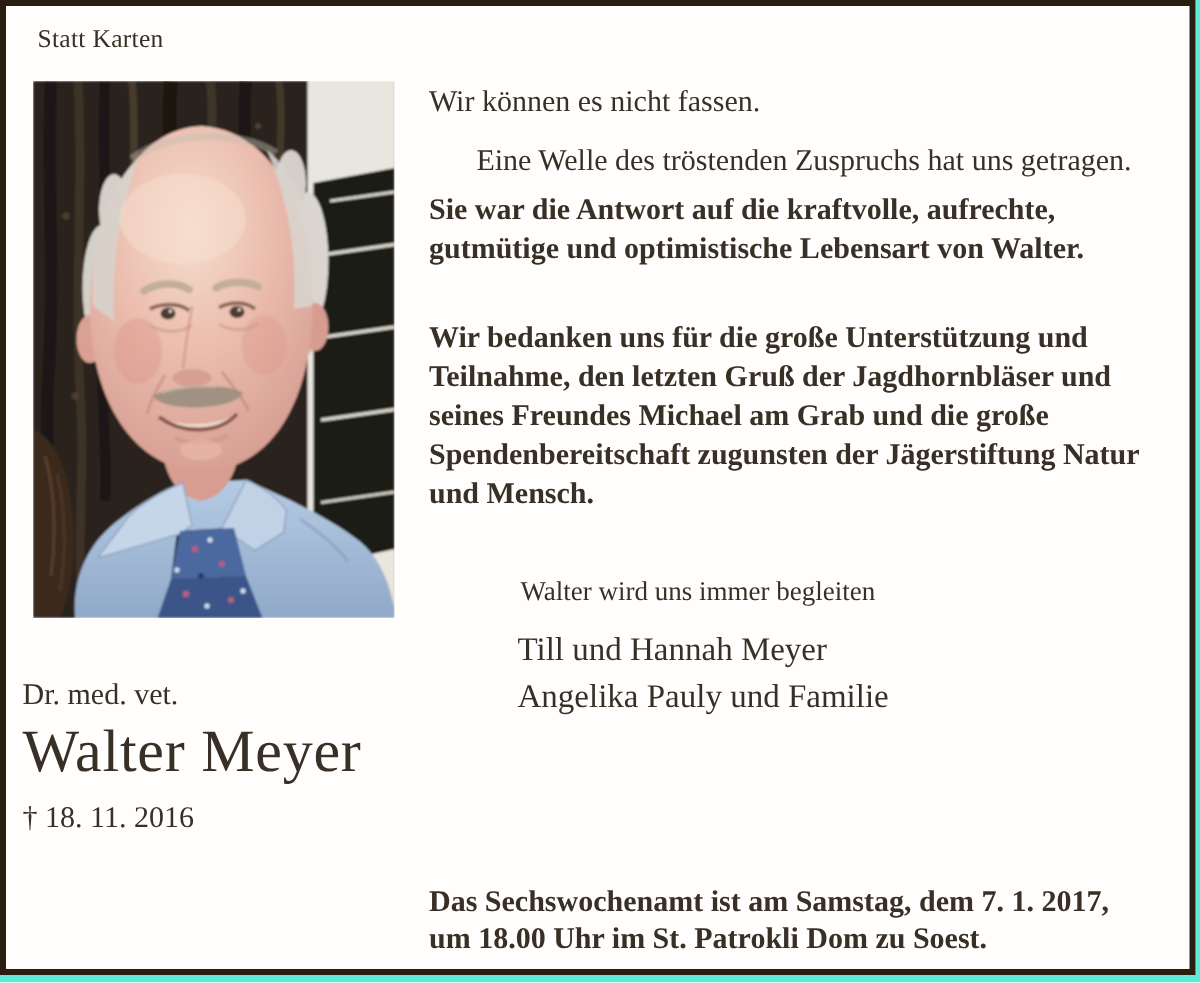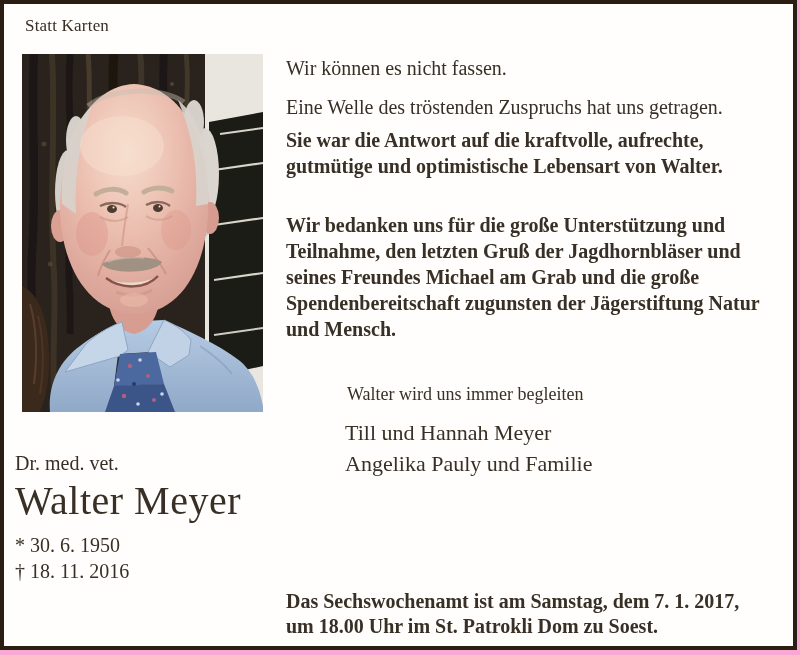--- a/index.html
+++ b/index.html
@@ -1,19 +1,19 @@
 <!DOCTYPE html>
 <html><head>
 <meta charset="utf-8">
 <style>
   html,body{margin:0;padding:0;background:#ffffff;}
   .page{
     position:relative;
     width:800px;height:655px;
-    background:#f9a8d4;
+    background:#5eead4;
     font-family:"Liberation Serif","DejaVu Serif",serif;
     color:#383026;
     overflow:hidden;
   }
   .frame{
     position:absolute;left:0;top:0;
     width:797px;height:650px;
     border:4px solid #2a1e12;
     box-sizing:border-box;
     background:#fffefc;
@@ -31,21 +31,21 @@
   .caption{
     left:15px;top:450px;width:260px;
     text-align:left;
   }
   .deceased-title{font-size:20px;line-height:26px;}
   .deceased-name{font-size:40px;line-height:46px;margin-top:2px;letter-spacing:.5px;}
   .dates{font-size:20px;line-height:26px;margin-top:8px;}
   .col{left:286px;width:500px;font-size:20px;line-height:26px;}
   .lines{white-space:pre-line;font-weight:bold;}
   .p1{top:55px;}
-  .p2{top:94px;}
+  .p2{top:94px;text-align:center;}
   .p3{top:127px;}
   .p4{top:212px;}
   .motto{left:347px;top:382px;font-size:18px;line-height:25px;}
   .mourners{left:345px;top:417px;font-size:22px;line-height:31px;}
   .place{top:534px;}
   .service{top:589px;line-height:25px;}
 </style>
 </head>
 <body>
 
@@ -168,21 +168,20 @@
         <path d="M94,238 C106,243 120,242 130,236" stroke="#d2978a" stroke-width="3" fill="none" opacity=".8"></path>
         <ellipse cx="112" cy="246" rx="14" ry="7" fill="#eebfae" opacity=".5"></ellipse>
       </g>
     </svg>
   </div>
 
   <div class="abs caption">
     <div class="deceased-title">Dr. med. vet.</div>
     <div class="deceased-name">Walter Meyer</div>
     <div class="dates">
-      <div>* 30. 6. 1950</div>
       <div>† 18. 11. 2016</div>
     </div>
   </div>
 
   <div class="abs col p1">Wir können es nicht fassen.</div>
   <div class="abs col p2">Eine Welle des tröstenden Zuspruchs hat uns getragen.</div>
   <div class="abs col p3 lines">Sie war die Antwort auf die kraftvolle, aufrechte,
 gutmütige und optimistische Lebensart von Walter.</div>
   <div class="abs col p4 lines">Wir bedanken uns für die große Unterstützung und
 Teilnahme, den letzten Gruß der Jagdhornbläser und

